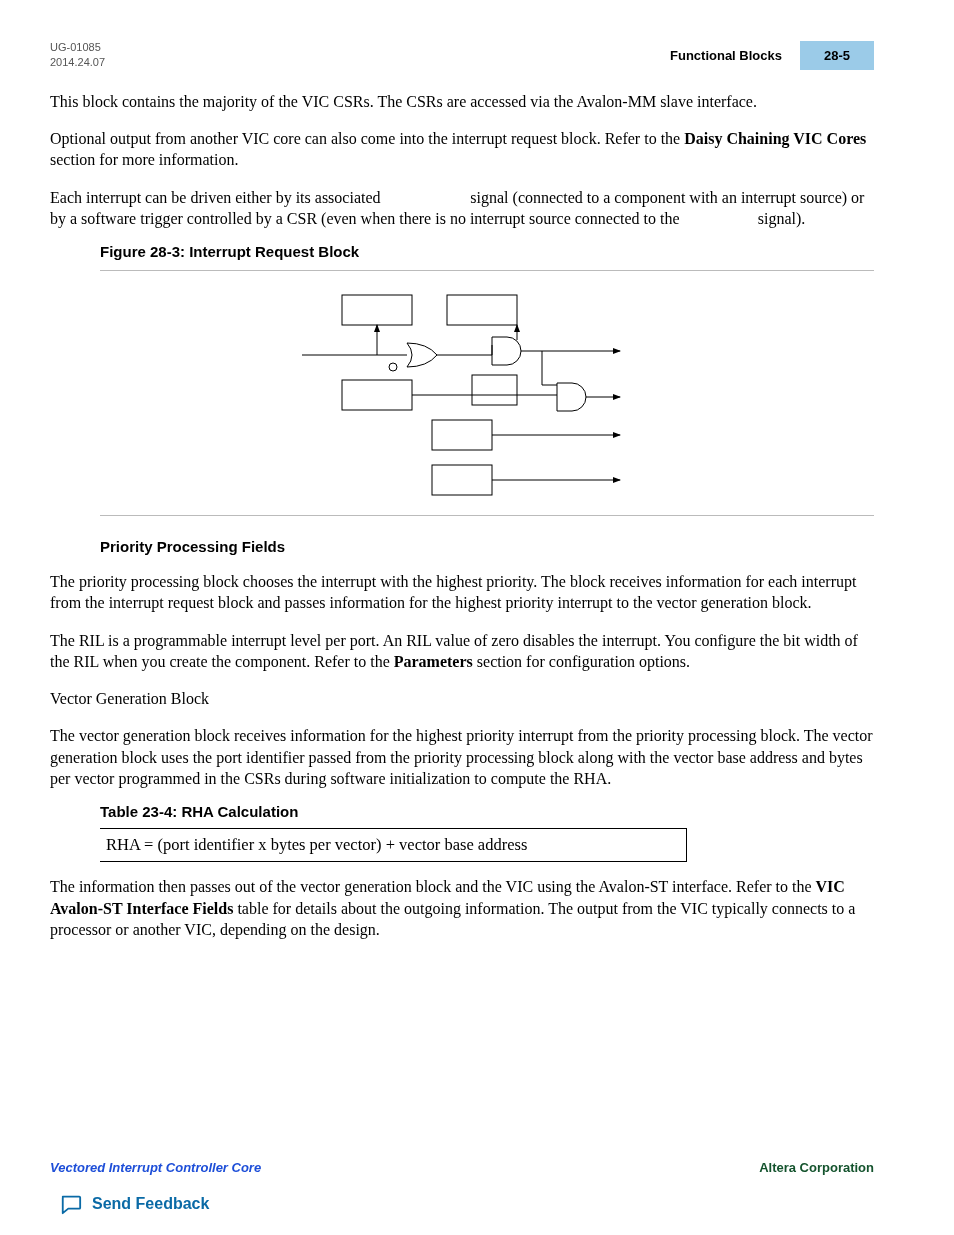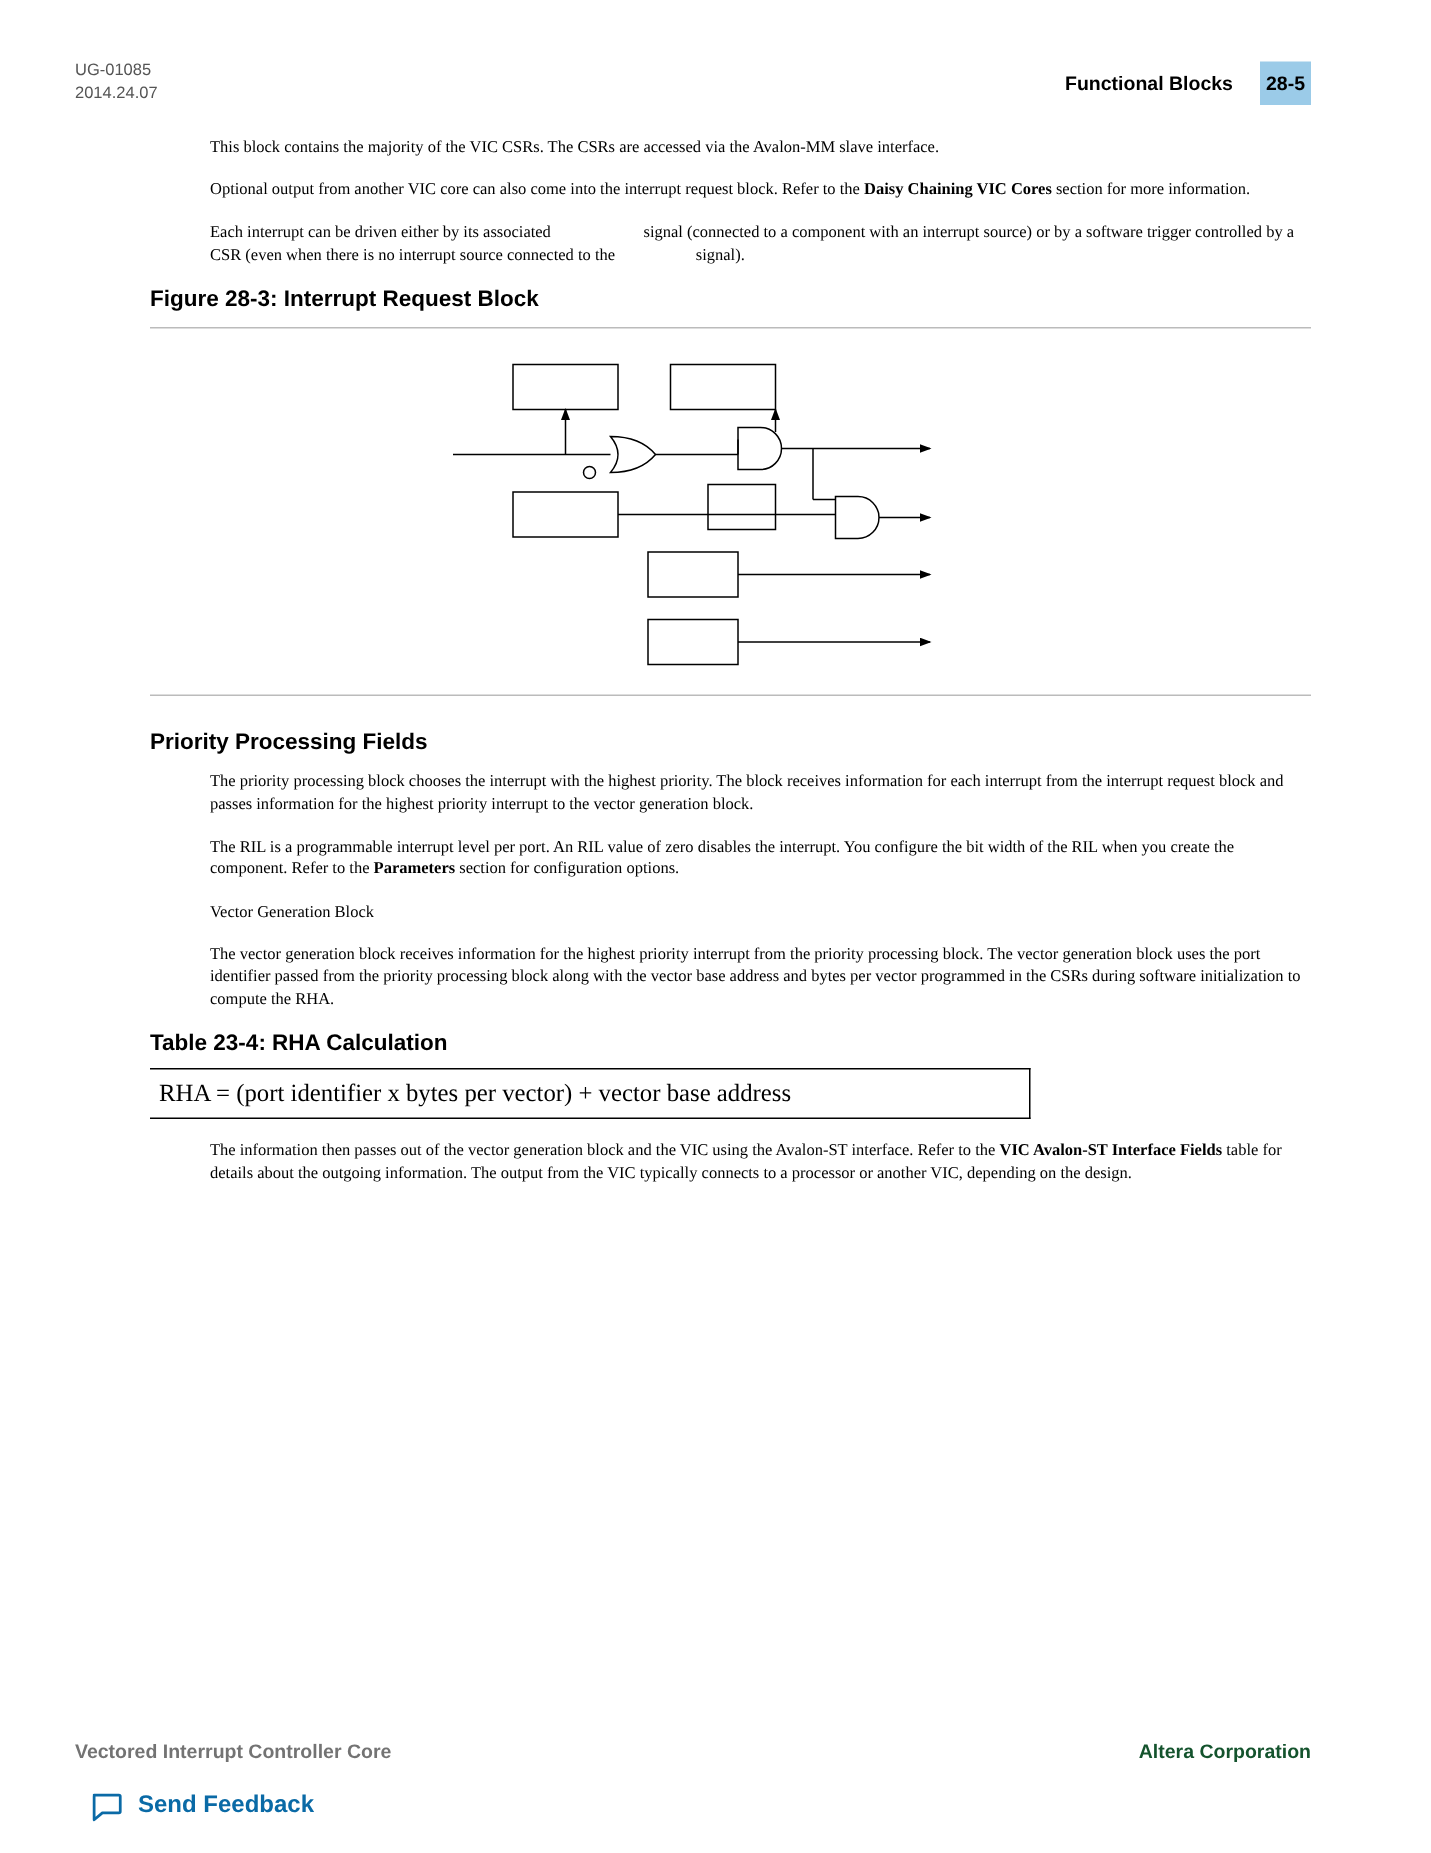--- a/index.html
+++ b/index.html
@@ -31,27 +31,26 @@
   .header-right {
     display: flex;
     align-items: center;
     gap: 18px;
     font-family: Arial, sans-serif;
     font-size: 13px;
     font-weight: bold;
   }
   .page-num {
     background: #9bcbe8;
-    padding: 7px 4px;
+    padding: 7px 24px;
     color: #000;
   }
   .body-text {
-    font-size: 11px;
+    font-size: 16px;
     line-height: 1.33;
-    margin-left: 90px;
     margin-bottom: 14px;
     text-align: left;
   }
   .figure-caption, .table-caption, .section-heading {
     font-family: Arial, sans-serif;
     font-weight: bold;
     font-size: 15px;
     margin-left: 50px;
     margin-top: 14px;
     margin-bottom: 8px;
@@ -89,21 +88,21 @@
     position: absolute;
     left: 50px;
     right: 80px;
     bottom: 60px;
     display: flex;
     justify-content: space-between;
     font-family: Arial, sans-serif;
     font-weight: bold;
     font-size: 13px;
   }
-  .footer-left { color: #737373; }
+  .footer-left { color: #1d4ed8; font-style: italic; }
   .footer-right { color: #14532d; }
   .feedback {
     position: absolute;
     left: 60px;
     bottom: 20px;
     display: flex;
     align-items: center;
     gap: 10px;
     font-family: Arial, sans-serif;
     font-weight: bold;

